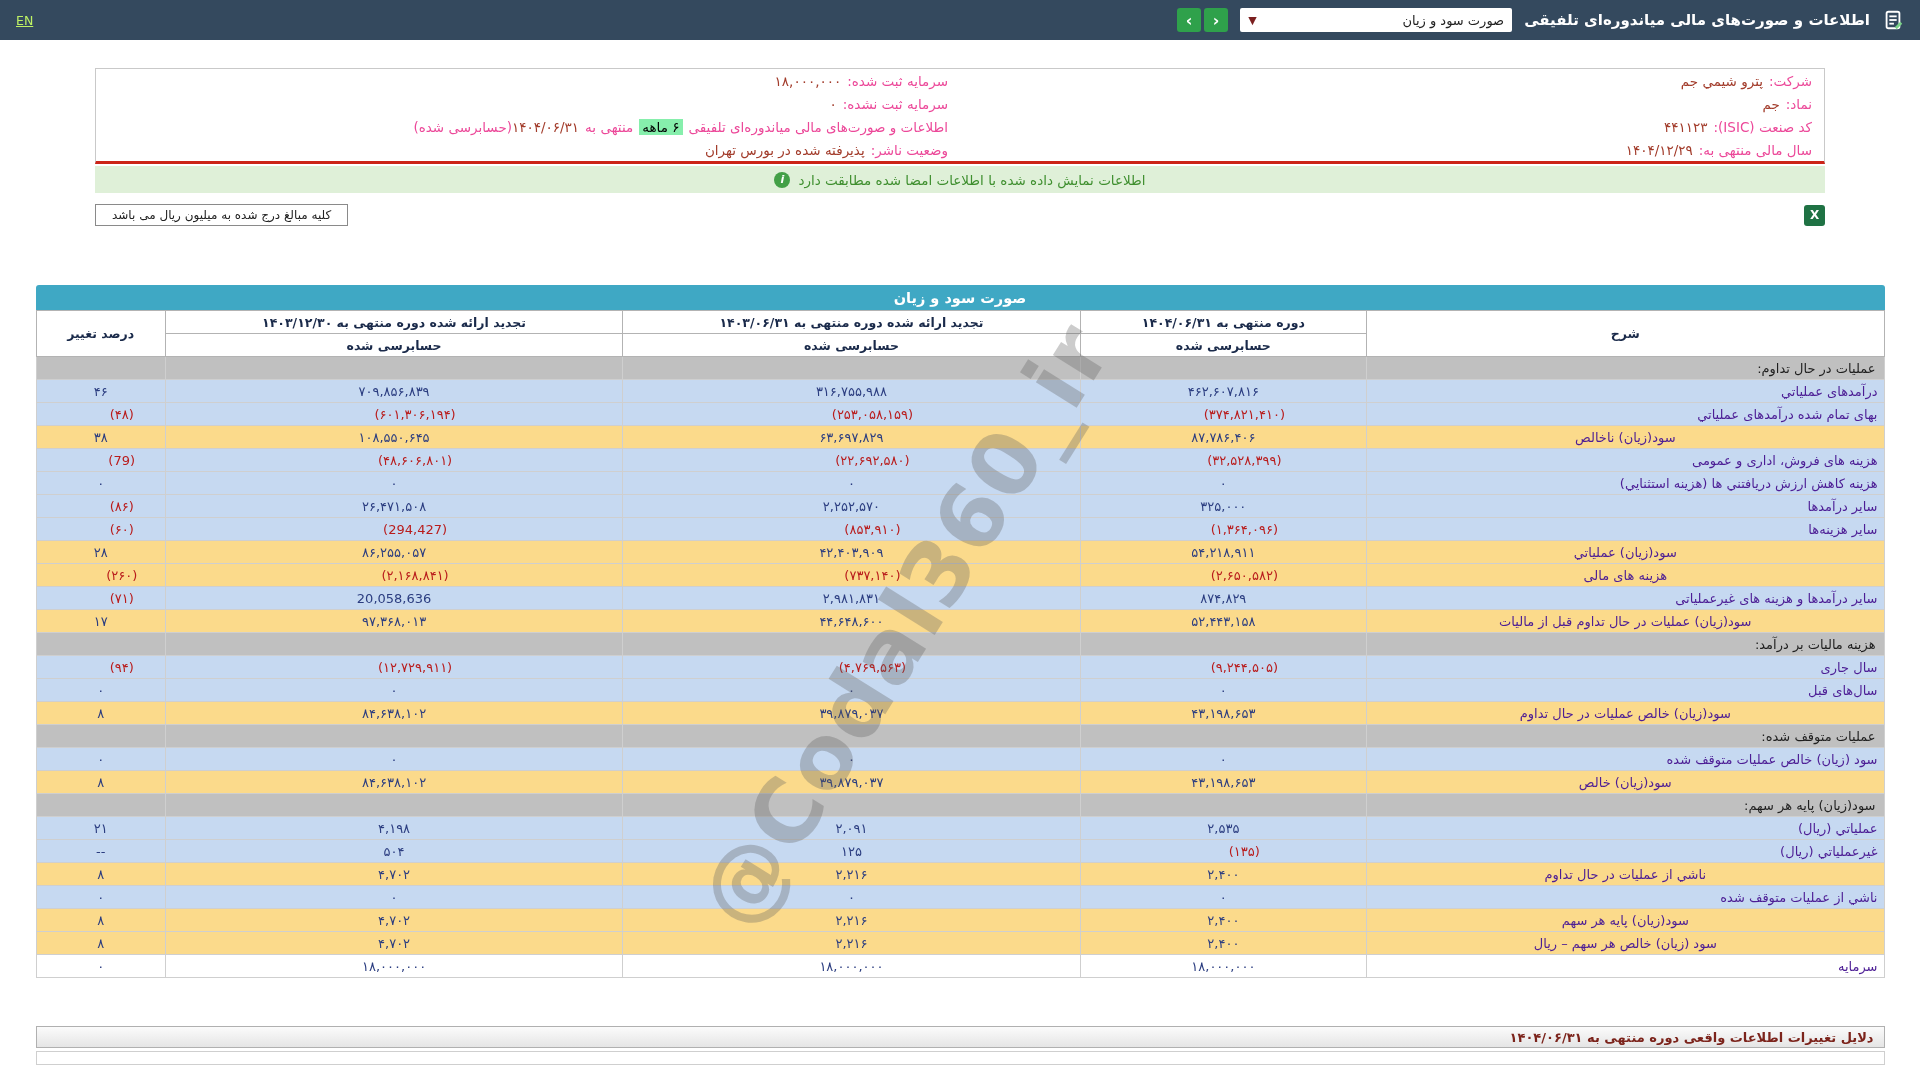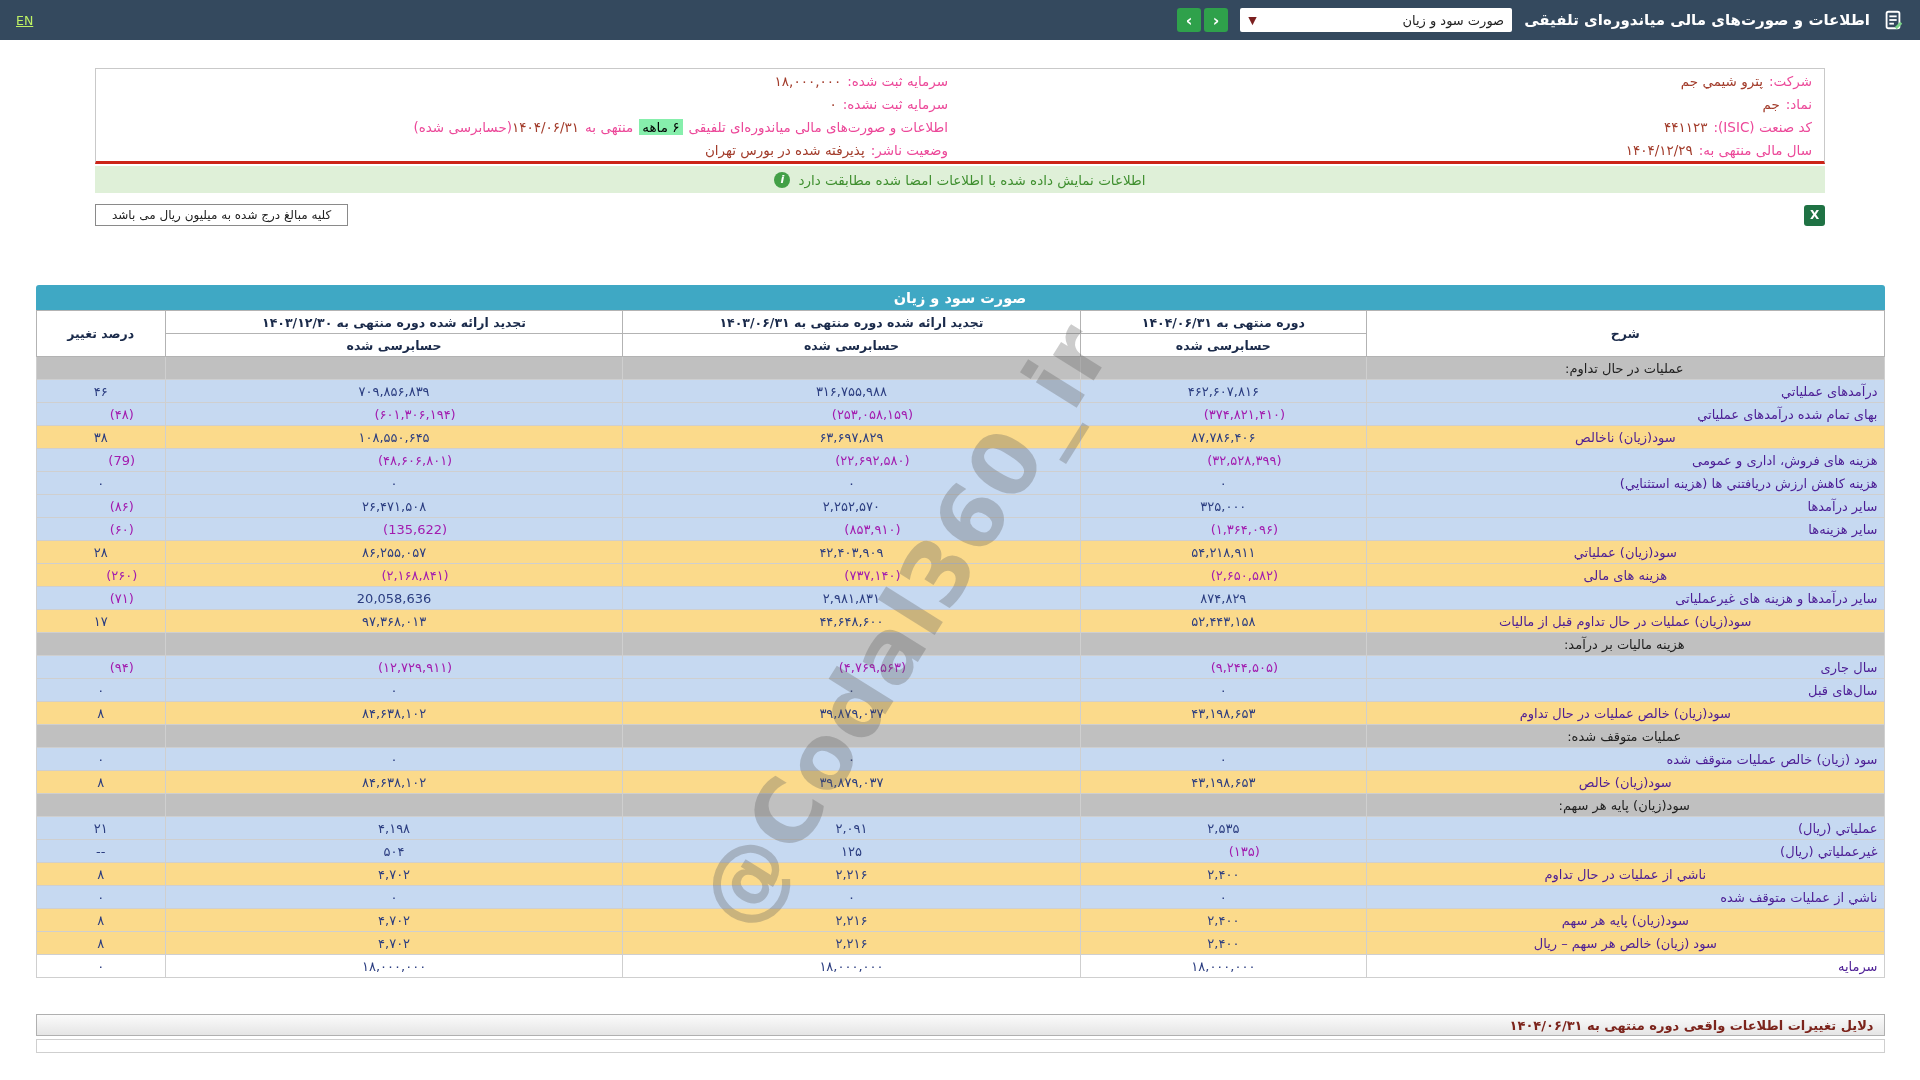--- a/index.html
+++ b/index.html
@@ -46,33 +46,33 @@
   
   .stmt { position:relative; margin:58px auto 0; width:1849px; }
   .stmt-title { height:25px; background:#3fa8c4; border-radius:3px 3px 0 0; color:#fff;
     font-size:14.5px; font-weight:bold; display:flex; align-items:center; justify-content:center; }
   table { width:100%; border-collapse:collapse; table-layout:fixed; font-size:13px; }
   th { background:#fff; border:1px solid #b3b3b3; height:23px; font-size:12.5px;
     font-weight:bold; color:#1a2a4a; text-align:center; padding:0 4px; }
   td { border:1px solid #cfcfcf; height:23px; padding:0 6px; }
   td.desc { text-align:right; color:#4c1d95; }
   td.num { text-align:center; color:#2b3d80; direction:ltr; }
-  td.num.neg { color:#a21caf;padding-left:48px; }
+  td.num.neg { color:#b91c1c;padding-left:48px; }
   td.section-cell { background:#c0c0c0; color:#1f1f1f; }
-  td.section-cell.desc { text-align:center; padding-right:8px; }
+  td.section-cell.desc { text-align:right; padding-right:8px; }
   .row-blue td { background:#c6d9f1; }
   .row-yellow td { background:#fbda8b;text-align:center; }
   .row-white td { background:#ffffff; }
 
   .watermark { position:absolute; top:49%; left:47%; transform:translate(-50%,-50%) rotate(-58deg);
     font-size:88px; font-weight:bold; color:rgba(95,95,95,.32); letter-spacing:2px;
     pointer-events:none; direction:ltr; z-index:5; white-space:nowrap; }
 
   
-  .footer-box { margin:36px auto 0; width:1849px; height:22px; border:1px solid #b0b0b0;
+  .footer-box { margin:48px auto 0; width:1849px; height:22px; border:1px solid #b0b0b0;
     background:linear-gradient(#fbfbfb,#e5e5e5); display:flex; align-items:center;
     padding:0 10px; font-size:13px; font-weight:bold; color:#7c241c; cursor:pointer; }
   .footer-sub { margin:3px auto 0; width:1849px; height:14px; border:1px solid #cfcfcf; background:#fff; }
 </style>
 </head>
 <body>
 
 <div class="topbar">
   <span class="doc-icon">
     <svg width="22" height="22" viewBox="0 0 24 24" fill="none" stroke="#ffffff" stroke-width="2">
@@ -222,21 +222,21 @@
           <td class="desc">سایر درآمدها</td>
           <td class="num">۳۲۵,۰۰۰</td>
           <td class="num">۲,۲۵۲,۵۷۰</td>
           <td class="num">۲۶,۴۷۱,۵۰۸</td>
           <td class="num neg">(۸۶)</td>
         </tr>
         <tr class="row-blue">
           <td class="desc">سایر هزینه‌ها</td>
           <td class="num neg">(۱,۳۶۴,۰۹۶)</td>
           <td class="num neg">(۸۵۳,۹۱۰)</td>
-          <td class="num neg">(135,622)</td>
+          <td class="num neg">(294,427)</td>
           <td class="num neg">(۶۰)</td>
         </tr>
         <tr class="row-yellow">
           <td class="desc">سود(زیان) عملیاتي</td>
           <td class="num">۵۴,۲۱۸,۹۱۱</td>
           <td class="num">۴۲,۴۰۳,۹۰۹</td>
           <td class="num">۸۶,۲۵۵,۰۵۷</td>
           <td class="num">۲۸</td>
         </tr>
         <tr class="row-yellow">

